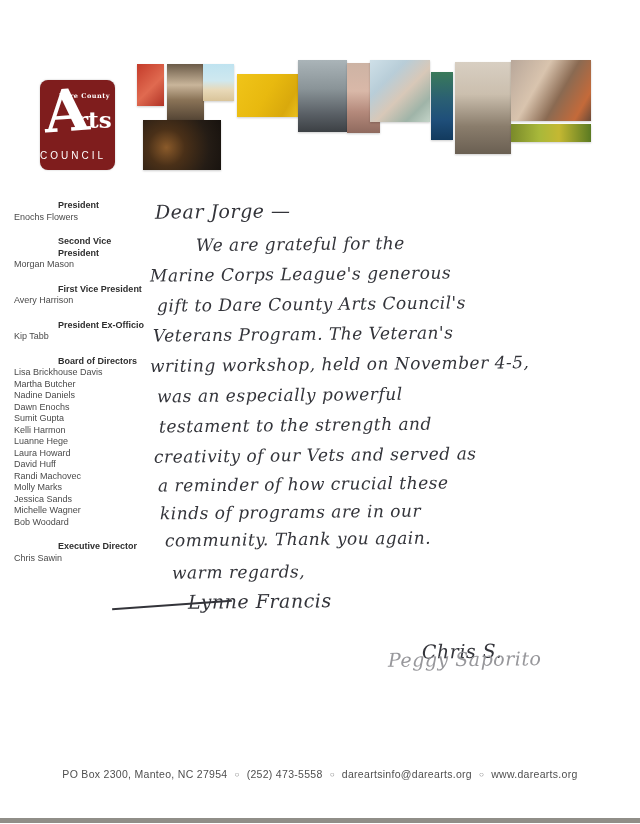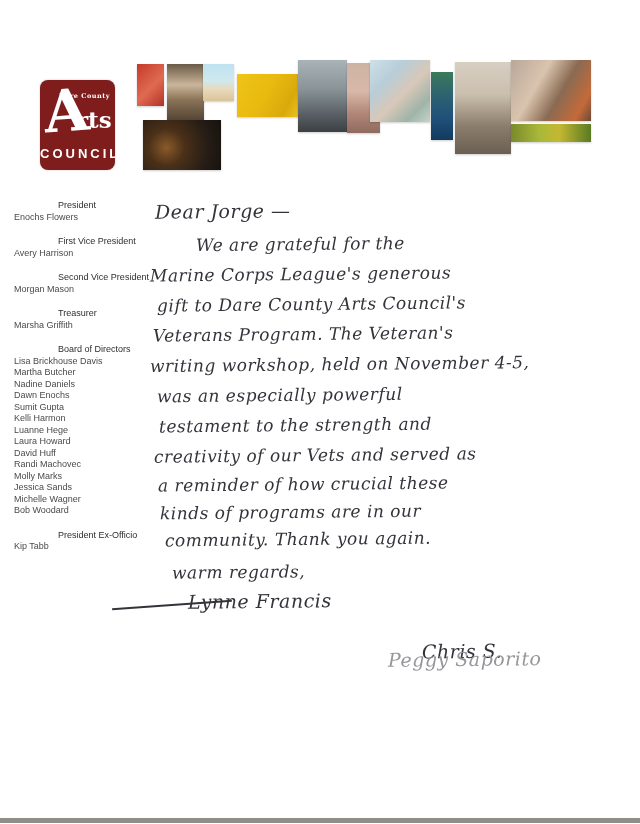--- a/index.html
+++ b/index.html
@@ -20,22 +20,22 @@
   }
   .logo .big-a{
     position:absolute;left:4px;top:2px;font-size:58px;line-height:1;
     font-family:"DejaVu Serif", serif;font-weight:bold;transform:rotate(-4deg);
   }
   .logo .rts{
     position:absolute;left:36px;top:26px;font-size:23px;
     font-family:"DejaVu Serif", serif;font-weight:bold;
   }
   .logo .bottom-text{
-    position:absolute;left:0;right:0;bottom:9px;text-align:right;
-    font-size:13px;letter-spacing:3px;font-weight:bold;
+    position:absolute;left:0;right:0;bottom:9px;text-align:left;
+    font-size:10px;letter-spacing:3px;font-weight:normal;
   }
 
   
   .photo{position:absolute;box-shadow:0 1px 2px rgba(0,0,0,.2);}
   .p1{left:137px;top:64px;width:27px;height:42px;
       background:linear-gradient(135deg,#c43b2a 0%,#e06a50 55%,#b03326 100%);}
   .p2{left:167px;top:64px;width:37px;height:60px;
       background:linear-gradient(180deg,#6b5b48 0%,#c9b59a 35%,#8a7357 60%,#4a3c2e 100%);}
   .p3{left:203px;top:64px;width:31px;height:37px;
       background:linear-gradient(180deg,#bfe3f0 0%,#cfe8ef 45%,#e8d9b8 70%,#d9c49a 100%);}
@@ -57,21 +57,21 @@
       background:linear-gradient(120deg,#b8a79a 0%,#d9c4ae 35%,#8a6a52 60%,#c46a3a 85%,#6a4a38 100%);}
   .p12{left:511px;top:124px;width:80px;height:18px;
       background:linear-gradient(90deg,#7a8a2a 0%,#a8b83a 35%,#c4b832 60%,#5a7a22 100%);}
 
   
   .sidebar{
     position:absolute;left:14px;top:200px;width:135px;
     color:#3c3c3c;font-size:9px;line-height:11.5px;
   }
   .side-block{margin-bottom:13px;}
-  .side-title{font-weight:normal;color:#2e2e2e;padding-left:44px;}
+  .side-title{font-weight:bold;color:#2e2e2e;padding-left:44px;}
   .side-name{color:#4a4a4a;}
   .board-list div{color:#4a4a4a;}
 
   
   .hand{
     position:absolute;white-space:nowrap;color:#33343a;
     font-family:"DejaVu Serif", serif;font-style:italic;
     font-size:17px;transform:rotate(-0.6deg);letter-spacing:.5px;
   }
   .greeting{font-size:19px;}
@@ -121,30 +121,31 @@
     <div class="photo p11"></div>
     <div class="photo p12"></div>
   </div>
 
   <div class="sidebar">
     <div class="side-block">
       <div class="side-title">President</div>
       <div class="side-name">Enochs Flowers</div>
     </div>
     <div class="side-block">
-      <div class="side-title">First Vice President</div>
-      <div class="side-name">Avery Harrison</div>
-    </div>
-    <div class="side-block">
       <div class="side-title">Second Vice President</div>
       <div class="side-name">Morgan Mason</div>
     </div>
     <div class="side-block">
-      <div class="side-title">Treasurer</div>
-      <div class="side-name">Marsha Griffith</div>
+      <div class="side-title">First Vice President</div>
+      <div class="side-name">Avery Harrison</div>
+    </div>
+
+    <div class="side-block">
+      <div class="side-title">President Ex-Officio</div>
+      <div class="side-name">Kip Tabb</div>
     </div>
 
     <div class="side-block">
       <div class="side-title">Board of Directors</div>
       <div class="board-list">
         <div>Lisa Brickhouse Davis</div>
         <div>Martha Butcher</div>
         <div>Nadine Daniels</div>
         <div>Dawn Enochs</div>
         <div>Sumit Gupta</div>
@@ -152,24 +153,23 @@
         <div>Luanne Hege</div>
         <div>Laura Howard</div>
         <div>David Huff</div>
         <div>Randi Machovec</div>
         <div>Molly Marks</div>
         <div>Jessica Sands</div>
         <div>Michelle Wagner</div>
         <div>Bob Woodard</div>
       </div>
     </div>
-
     <div class="side-block">
-      <div class="side-title">President Ex-Officio</div>
-      <div class="side-name">Kip Tabb</div>
+      <div class="side-title">Executive Director</div>
+      <div class="side-name">Chris Sawin</div>
     </div>
   </div>
 
   <div>
     <div class="hand greeting" style="left:155px;top:200px;">Dear Jorge —</div>
     <div class="hand" style="left:196px;top:234px;">We are grateful for the</div>
     <div class="hand" style="left:150px;top:264px;">Marine Corps League's generous</div>
     <div class="hand" style="left:157px;top:294px;">gift to Dare County Arts Council's</div>
     <div class="hand" style="left:153px;top:324px;">Veterans Program. The Veteran's</div>
     <div class="hand" style="left:150px;top:354px;">writing workshop, held on November 4-5,</div>
@@ -180,15 +180,18 @@
     <div class="hand" style="left:160px;top:502px;">kinds of programs are in our</div>
     <div class="hand" style="left:165px;top:529px;">community. Thank you again.</div>
     <div class="hand" style="left:172px;top:562px;">warm regards,</div>
 
     <div class="sig-stroke" style="left:112px;top:604px;"></div>
     <div class="hand sig" style="left:188px;top:590px;">Lynne Francis</div>
     <div class="hand sig" style="left:398px;top:640px;margin-left:24px;">Chris S.</div>
     <div class="hand sig sig-gray" style="left:388px;top:648px;">Peggy Saporito</div>
   </div>
 
+  <div class="footer">
+    <span>PO Box 2300, Manteo, NC 27954</span><span class="sep">○</span><span>(252) 473-5558</span><span class="sep">○</span><span>dareartsinfo@darearts.org</span><span class="sep">○</span><span>www.darearts.org</span>
+  </div>
 
   <div class="bottom-bar"></div>
 </div>
 
 </body></html>

